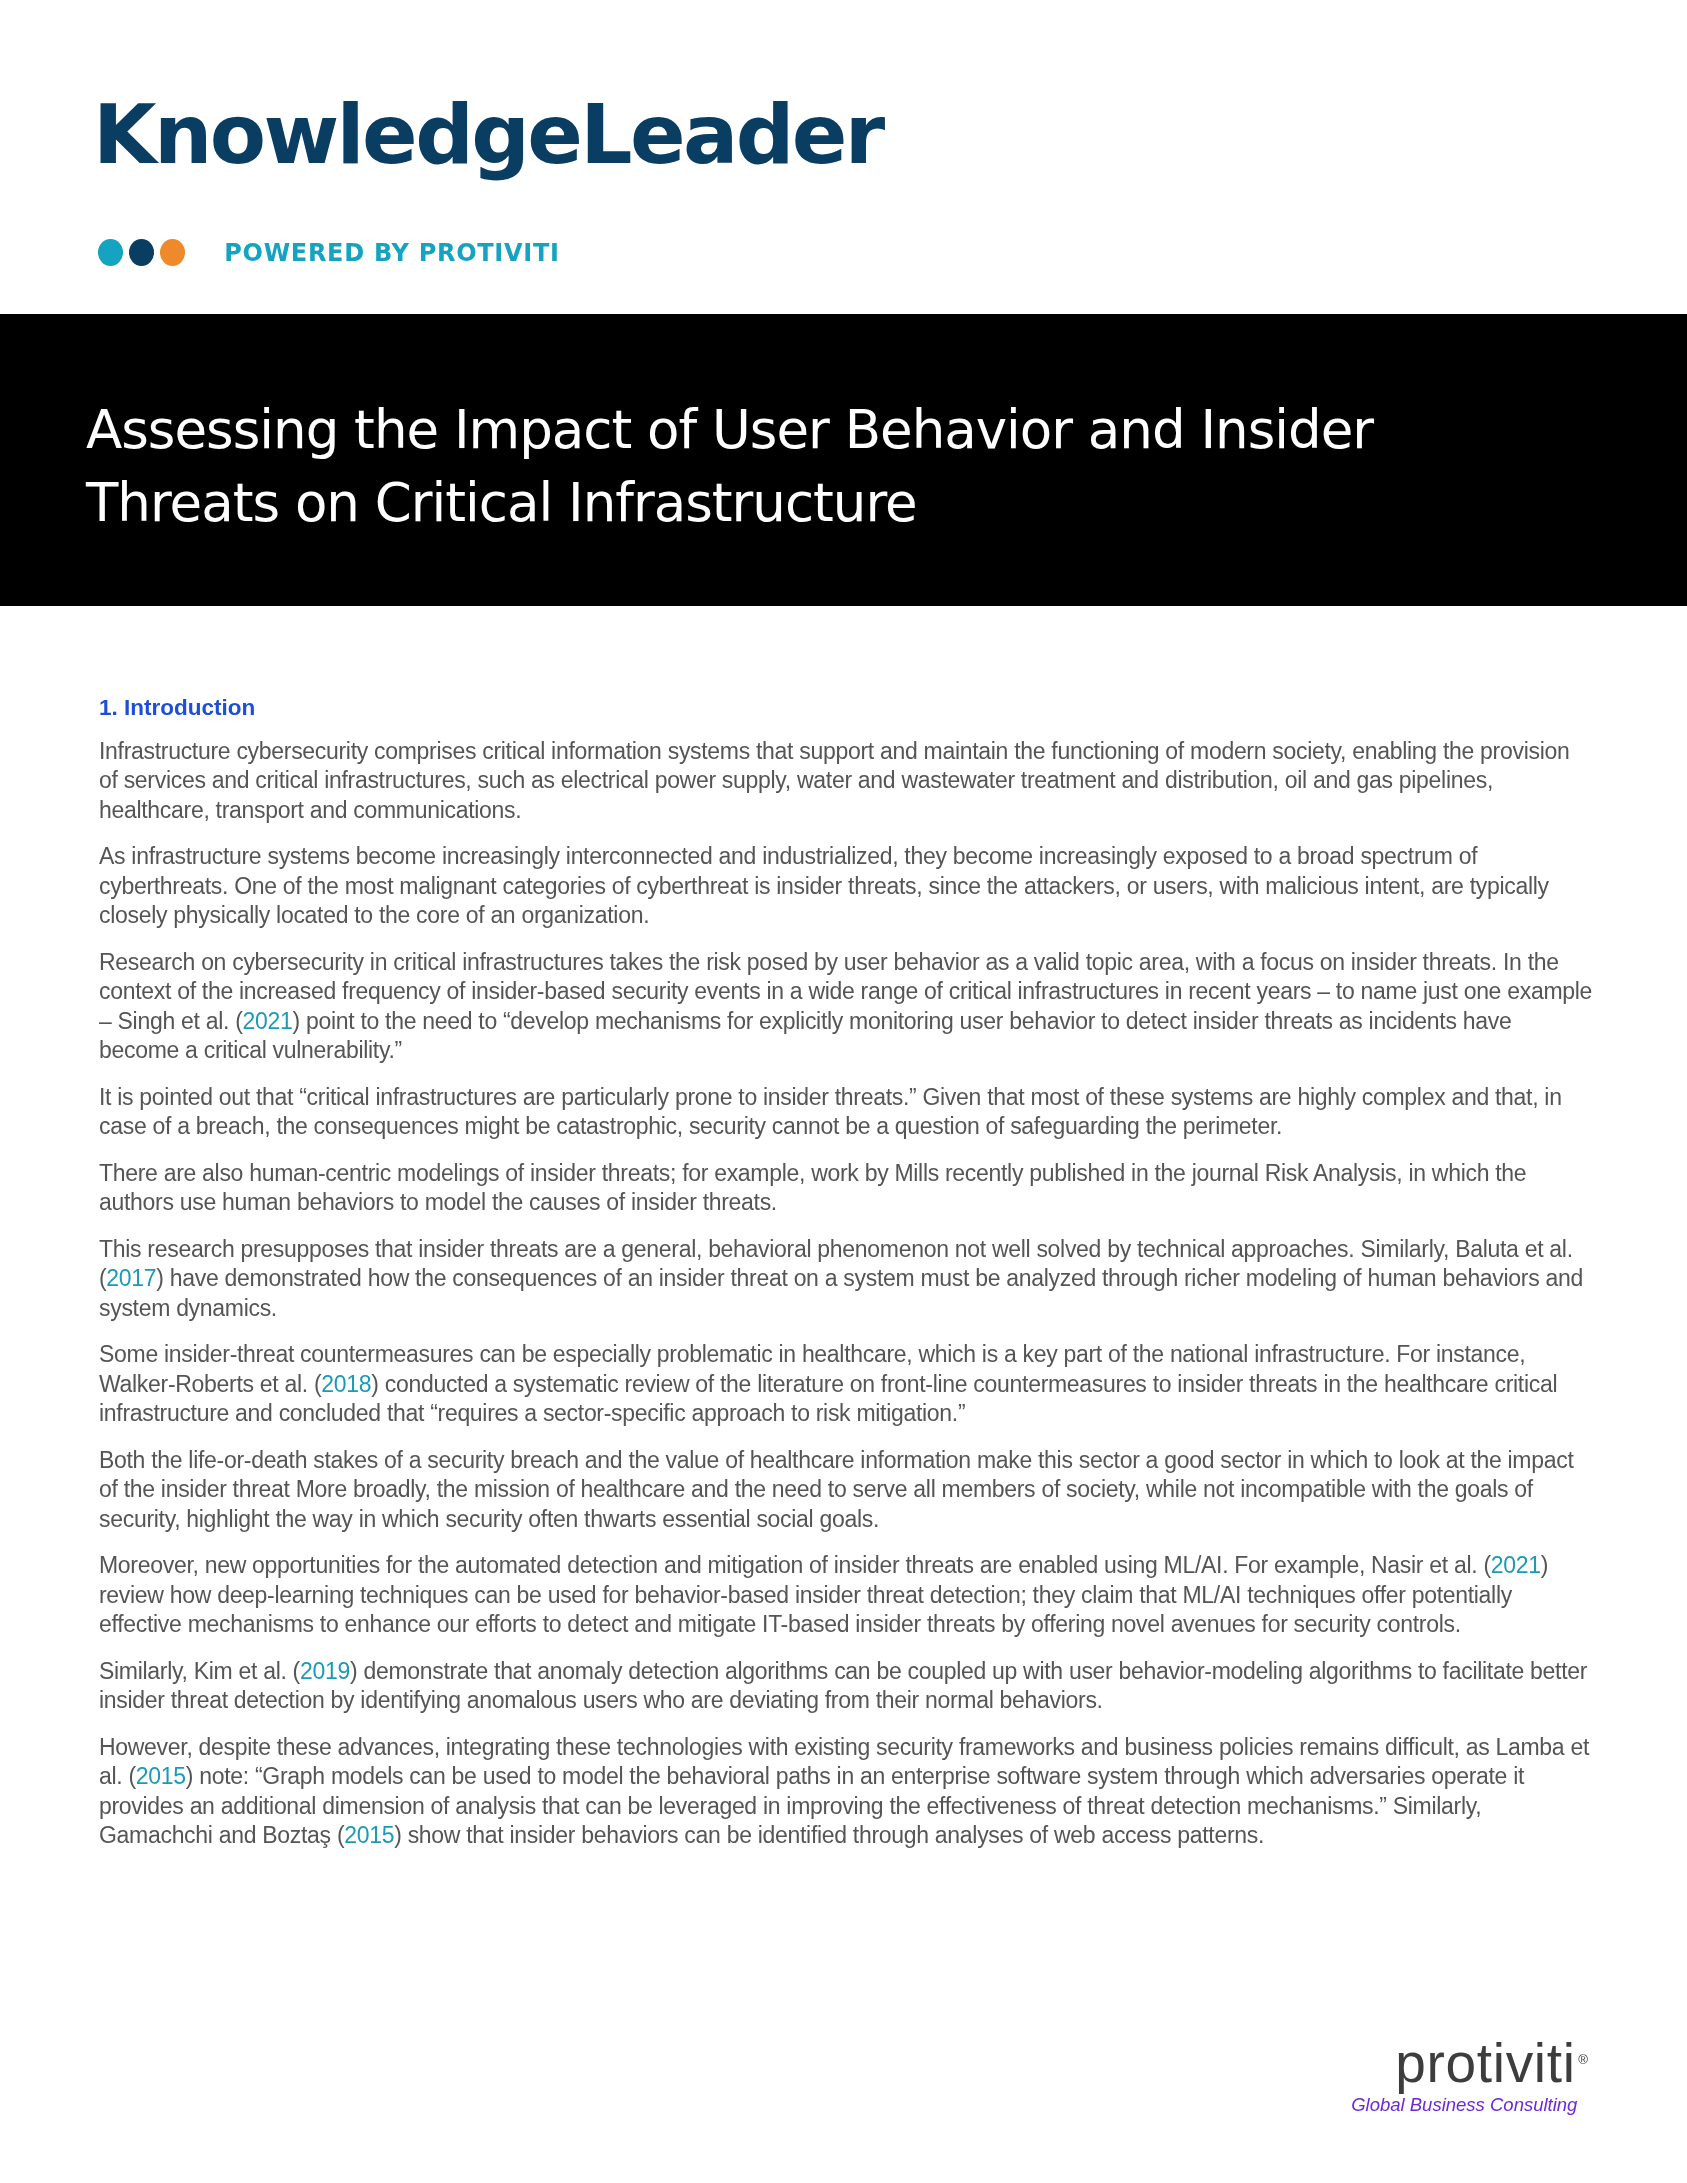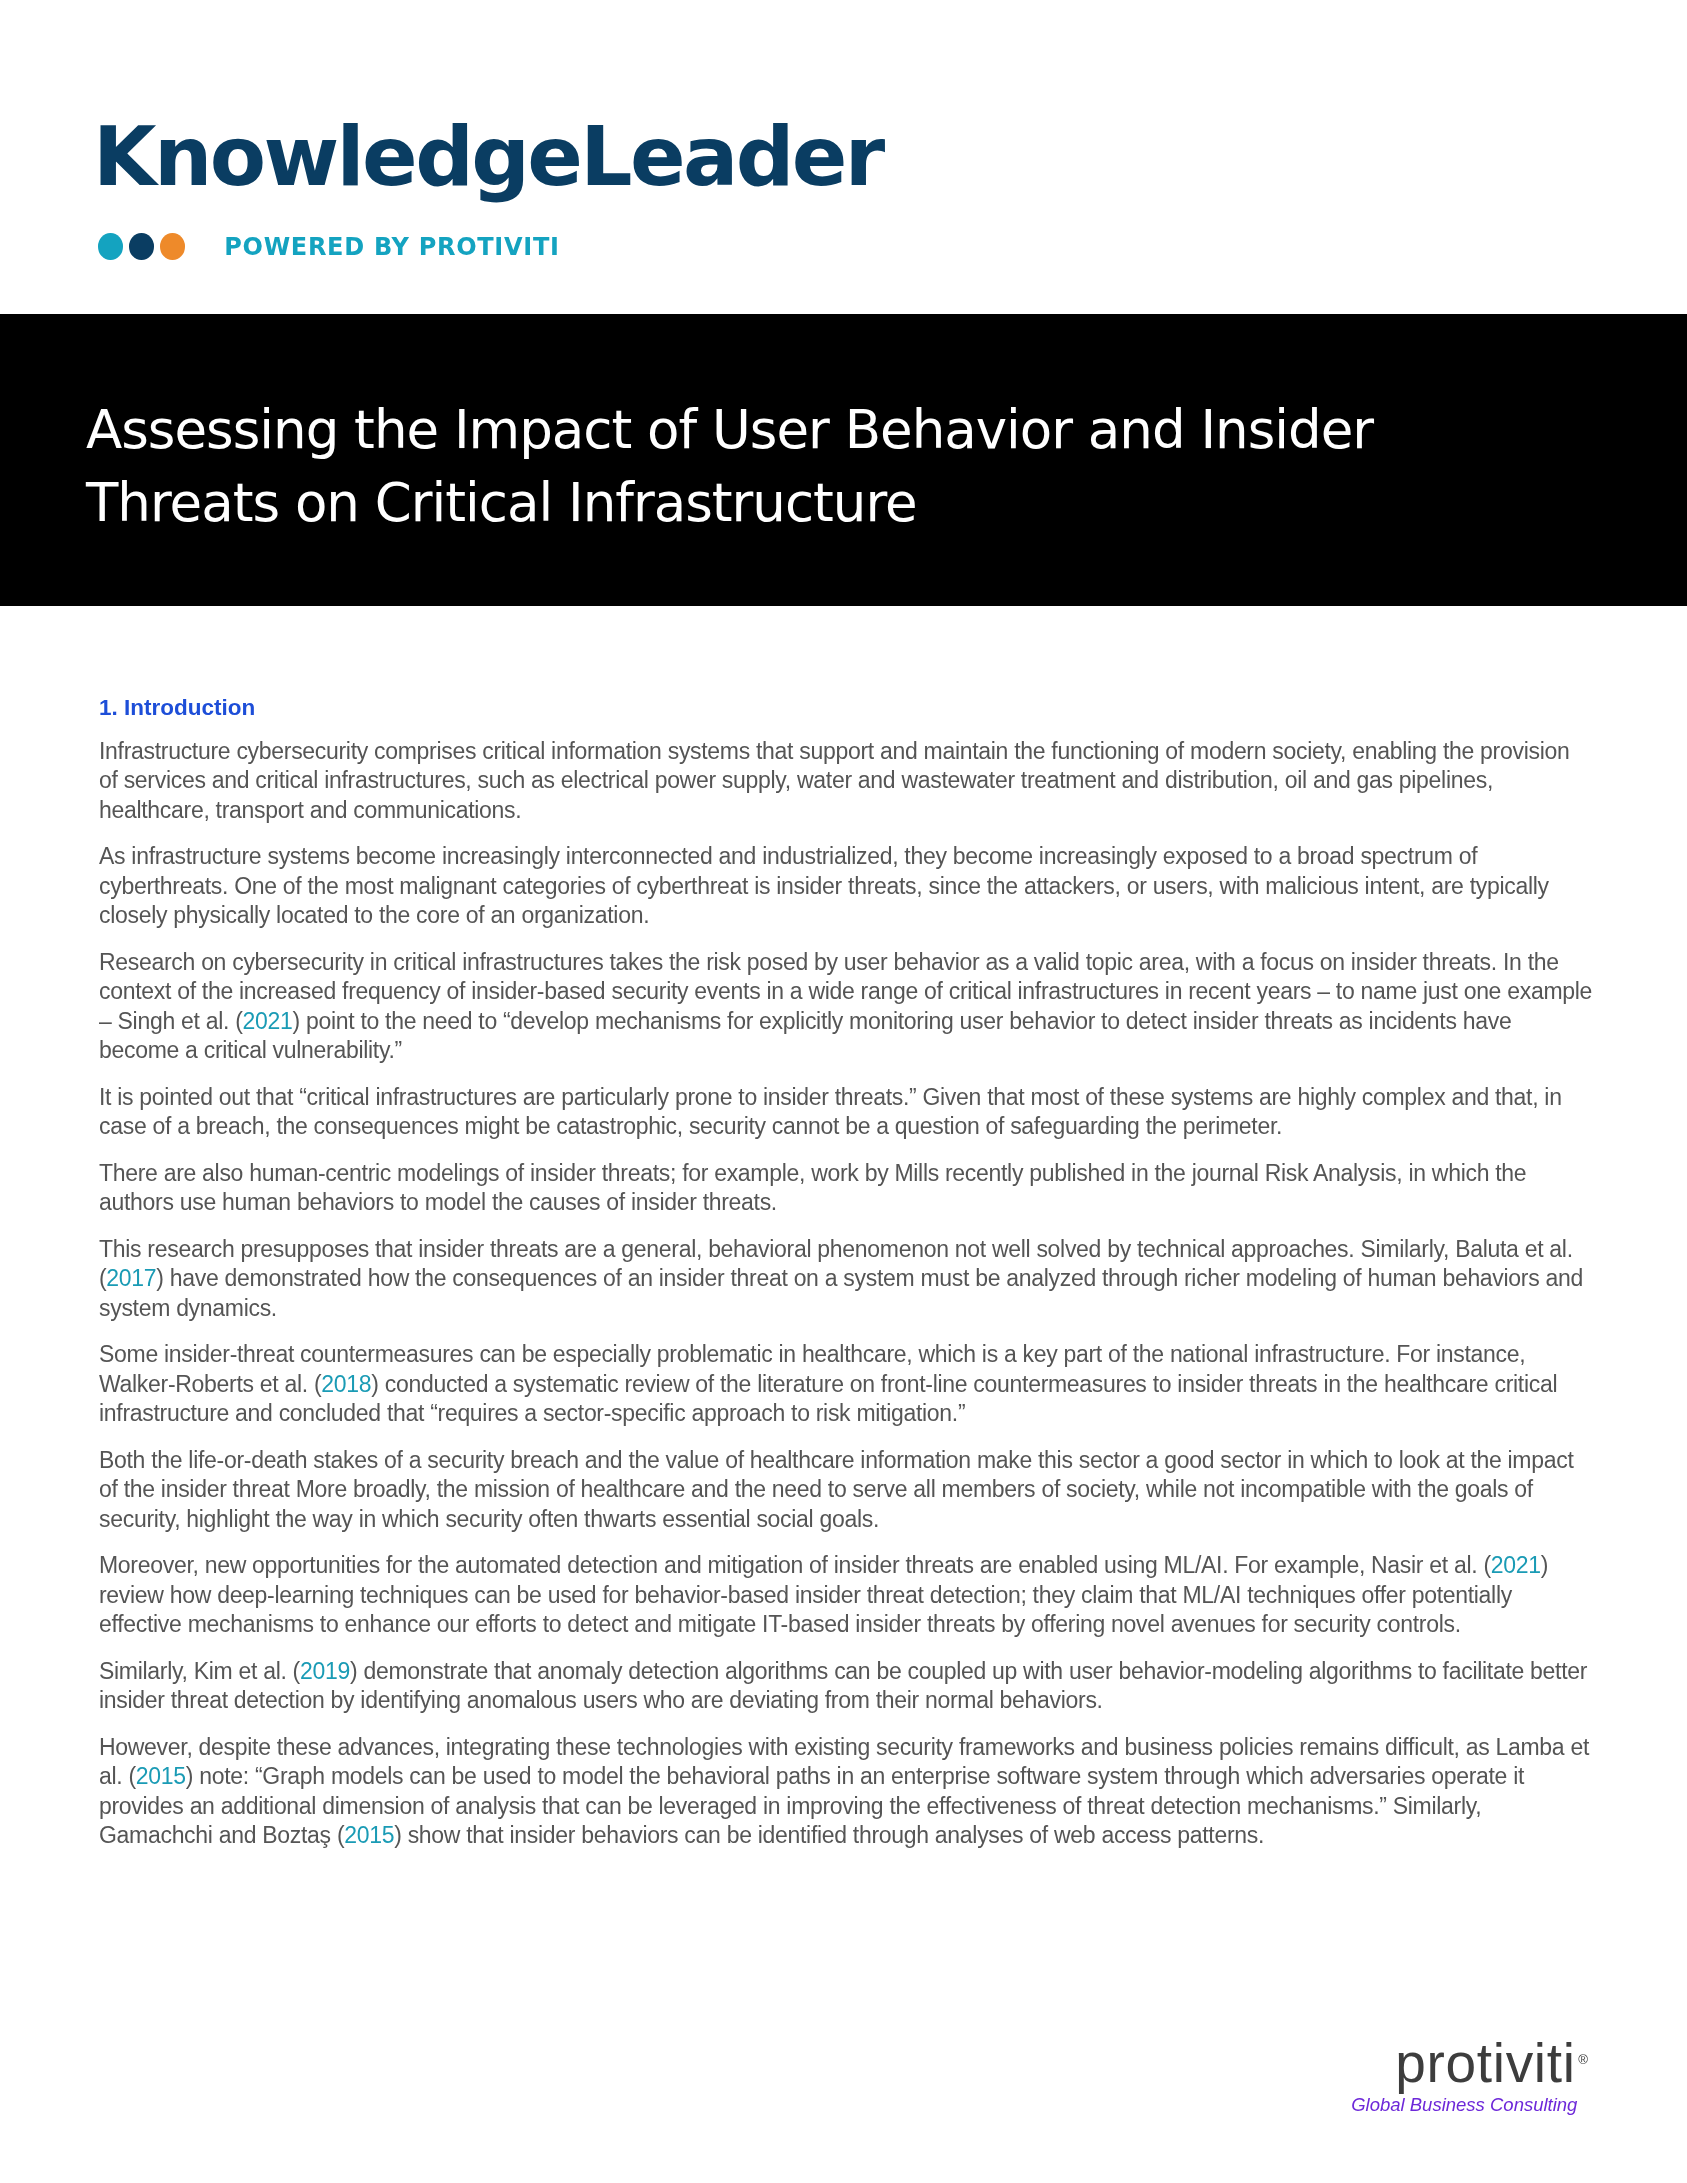--- a/index.html
+++ b/index.html
@@ -1,18 +1,18 @@
 <!DOCTYPE html>
 <html style="font-size:10.6px"><head>
   <meta charset="utf-8">
   <style>
     html, body { margin: 0; padding: 0; background: #ffffff; }
     body { width: 1687px; height: 2183px; position: relative; overflow: hidden; font-family: "Liberation Sans", sans-serif; }
-    .logo { position: absolute; left: 93px; top: 116px; font-family: "DejaVu Sans", sans-serif; font-weight: bold; font-size: 82px; letter-spacing: -2.6px; color: #0a3d62; line-height: 1; }
-    .powered-row { position: absolute; left: 98px; top: 232px; height: 29px; display: flex; align-items: center; }
+    .logo { position: absolute; left: 93px; top: 94px; font-family: "DejaVu Sans", sans-serif; font-weight: bold; font-size: 82px; letter-spacing: -2.6px; color: #0a3d62; line-height: 1; }
+    .powered-row { position: absolute; left: 98px; top: 239px; height: 29px; display: flex; align-items: flex-start; }
     .dot { width: 24.5px; height: 26.5px; border-radius: 50%; margin-right: 6.6px; display: inline-block; }
     .powered { margin-left: 33px; font-family: "DejaVu Sans", sans-serif; font-weight: bold; font-size: 24px; letter-spacing: 0.7px; }
     .banner { position: absolute; left: 0; top: 314px; width: 1687px; height: 292px; }
     .banner-title { position: absolute; left: 86px; top: 79px; margin: 0; font-family: "DejaVu Sans", sans-serif; font-weight: normal; font-size: 53px; line-height: 73px; letter-spacing: -1px; color: #ffffff; width: 1522px; }
     .content { position: absolute; left: 99px; top: 693px; width: 1495px; color: #555555; }
     .section-heading { margin: 0 0 14.6px 0; font-family: "Liberation Sans", sans-serif; font-weight: bold; font-size: 22.5px; line-height: 29px; color: #1d4ed8; }
     .para { margin: 0 0 17px 0; font-family: "Liberation Sans", sans-serif; font-size: 23px; line-height: 29.5px; color: #555555; letter-spacing: -0.3px; }
     .cite { color: #1a9bb5; }
     .footer-logo { position: absolute; left: 1330px; top: 2036px; width: 258px; text-align: right; }
     .protiviti-word { font-family: "Liberation Sans", sans-serif; font-size: 55px; line-height: 1; color: #3d3d3d; letter-spacing: 0.7px; position: relative; display: inline-block; }

